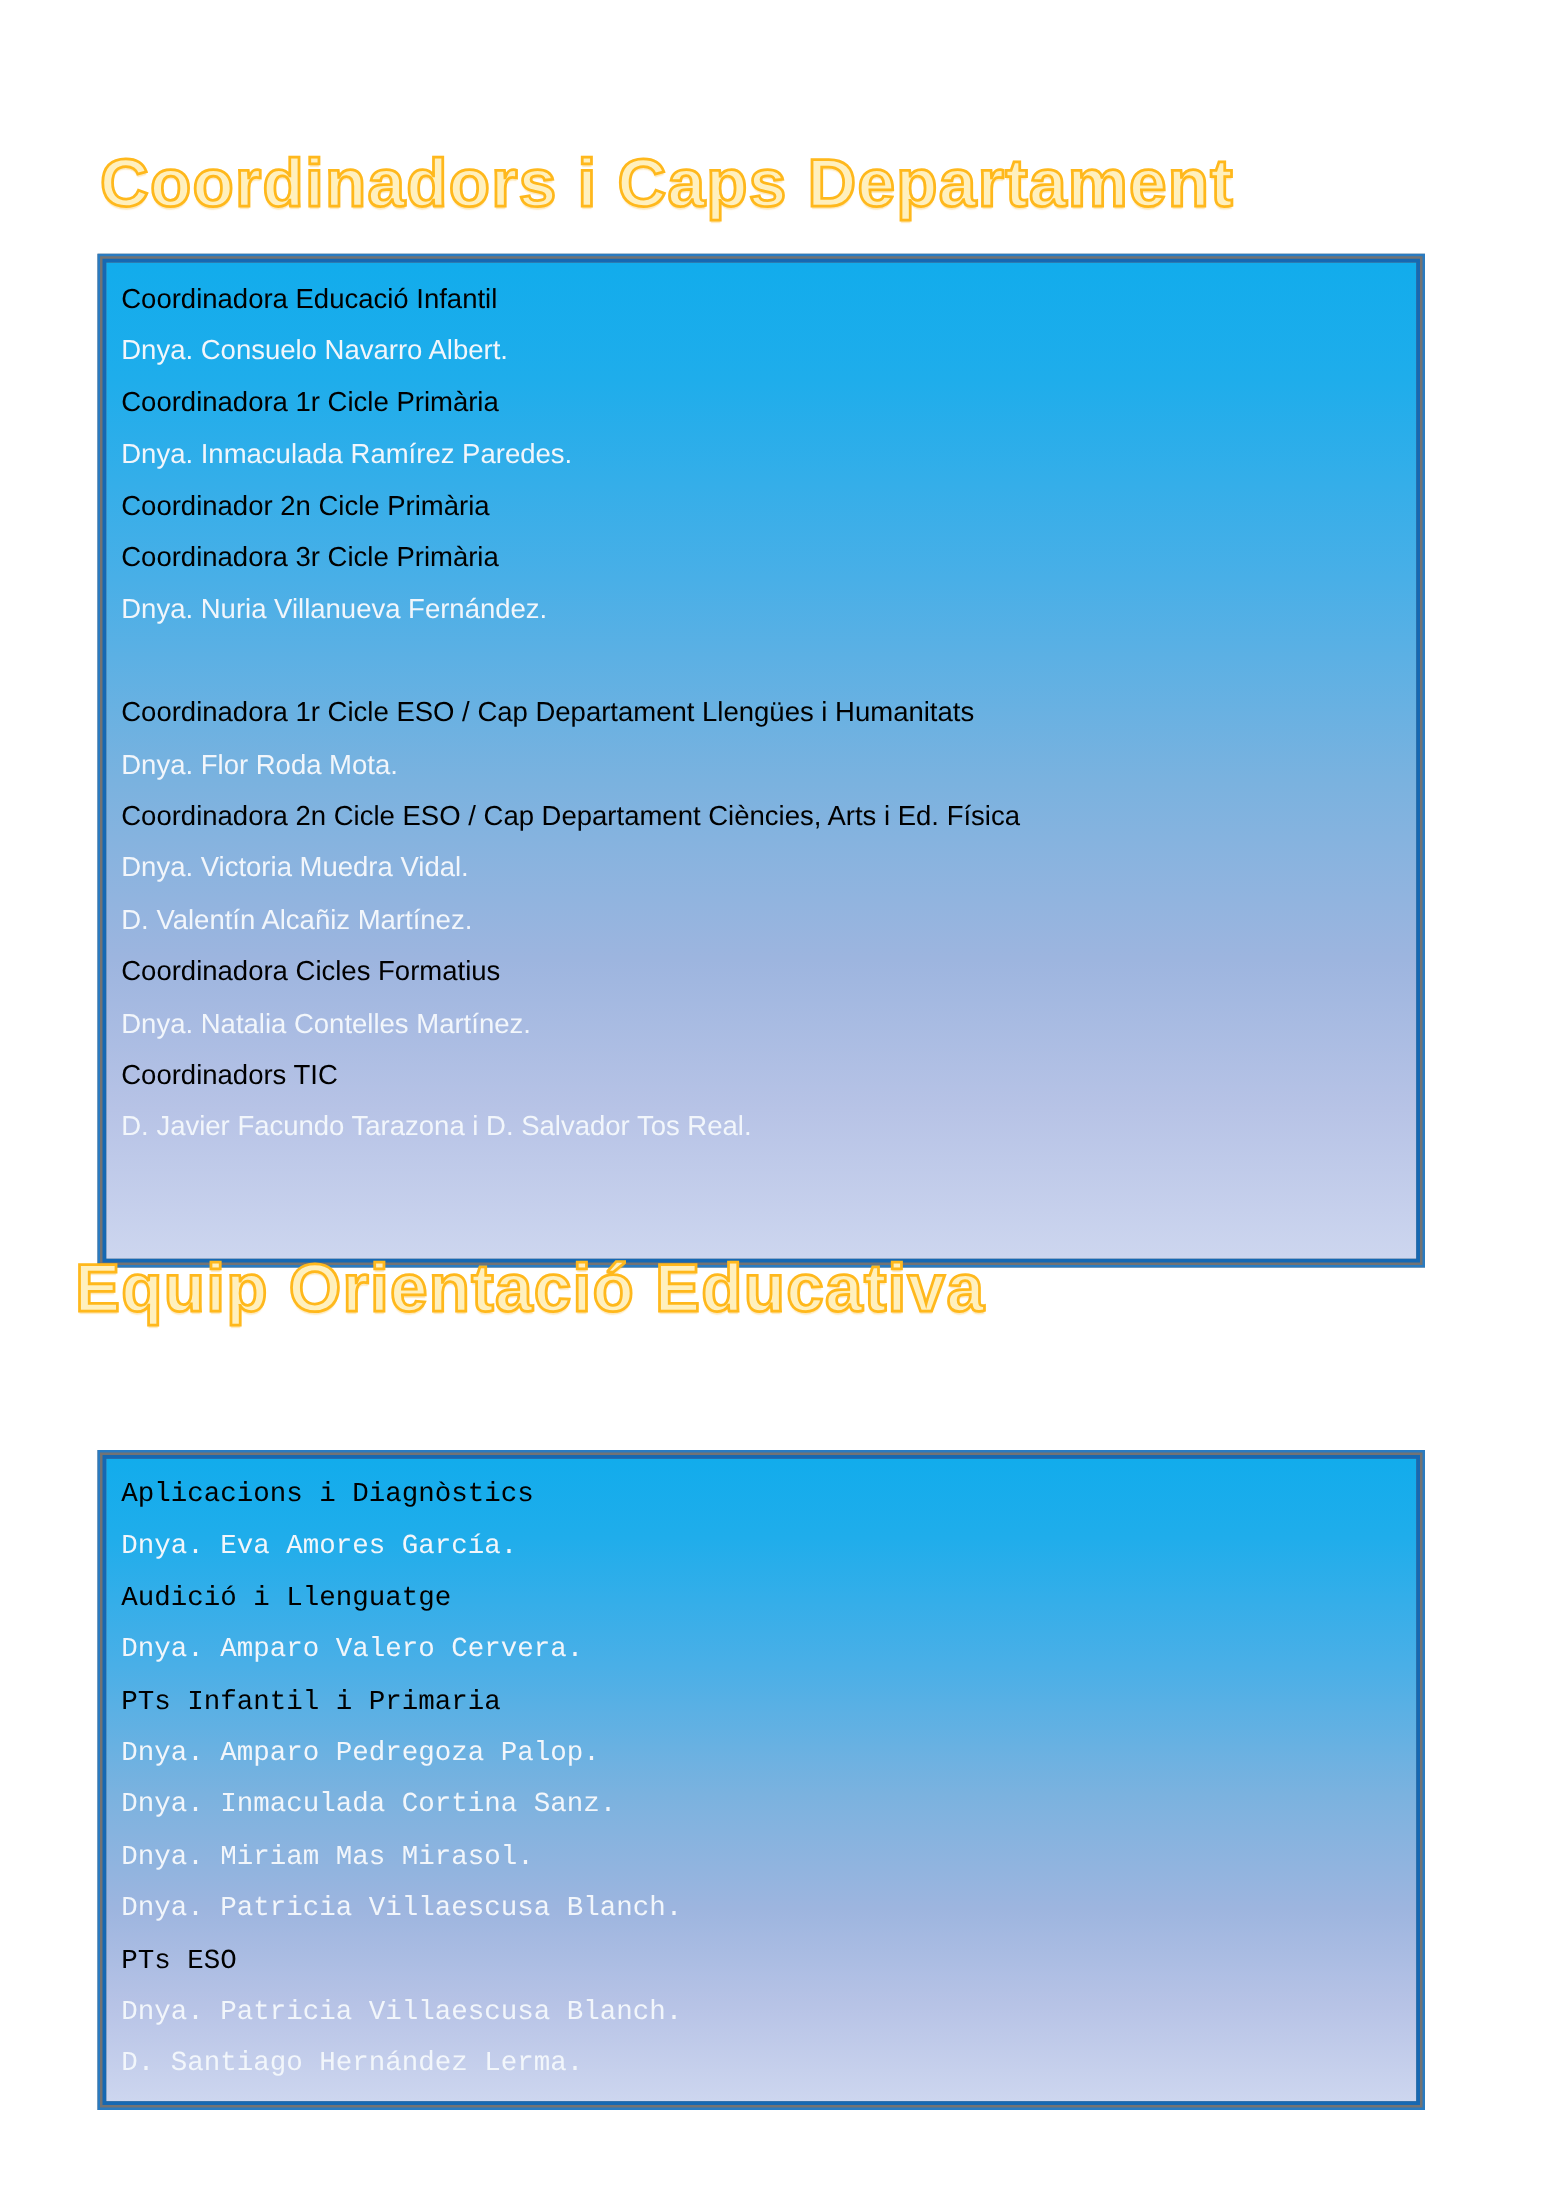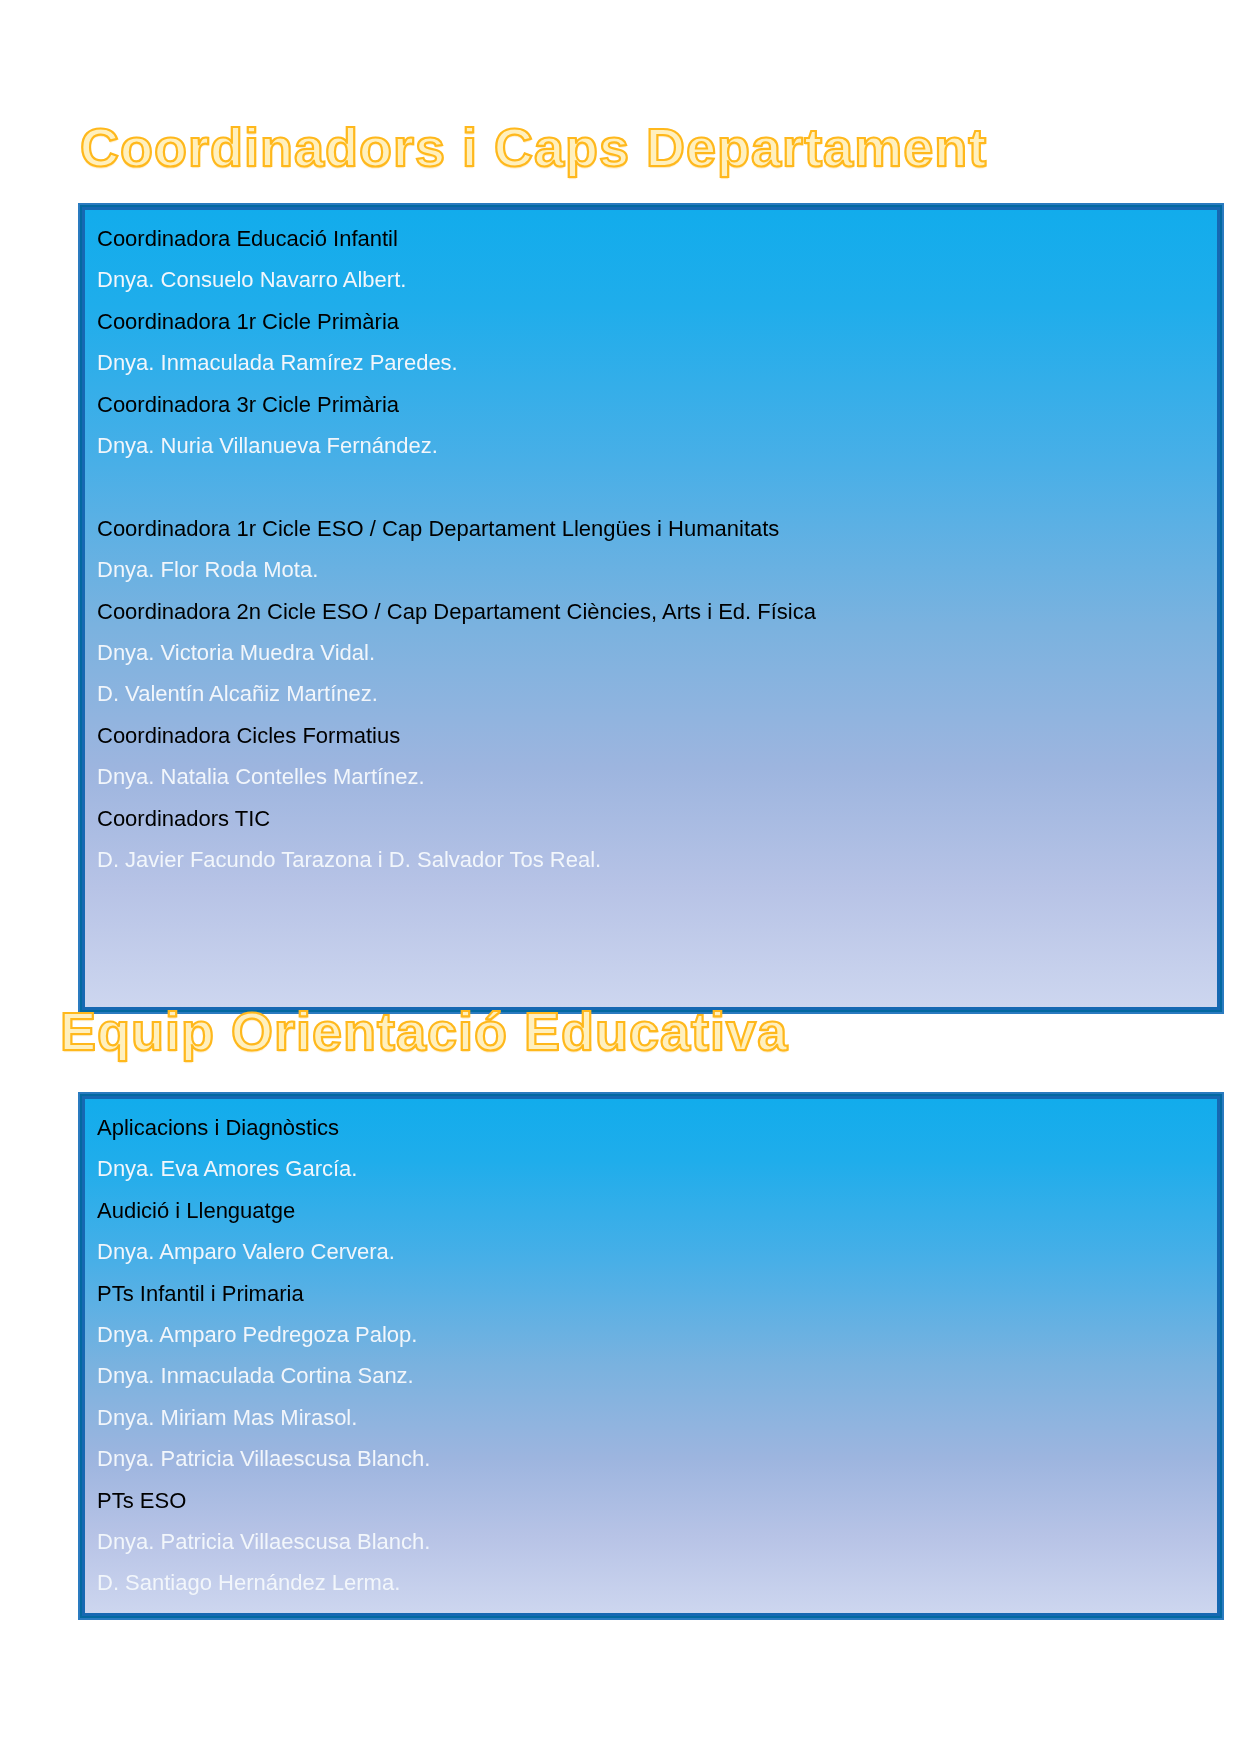--- a/index.html
+++ b/index.html
@@ -31,28 +31,28 @@
     text-shadow: 0 2px 1px rgba(250, 176, 20, 0.30);
     white-space: nowrap;
   }
   .title-1 { left: 80px; top: 118px; }
   .title-2 { left: 60px; top: 1002px; }
 
   
   .box {
     position: absolute;
     left: 78px;
-    width: 1146px;
+    width: 1062px;
     box-sizing: border-box;
     border: 2px solid #2A7BC0;
-    background: #0369a1;
+    background: #737373;
     padding: 2px;
   }
   .box-1 { top: 203px; height: 811px; }
-  .box-2 { top: 1092px; height: 528px; }
+  .box-2 { top: 1160px; height: 528px; font-family: Liberation Mono, monospace; }
   .box-inner {
     box-sizing: border-box;
     width: 100%;
     height: 100%;
     border: 3px solid #1668B2;
     padding: 8px 12px 0 12px;
     background: linear-gradient(180deg,
       #12ACEC 0%,
       #1FADEB 12%,
       #49AFE7 32%,
@@ -79,20 +79,21 @@
 <div class="page">
 
   <h1 class="wordart title-1">Coordinadors i Caps Departament</h1>
 
   <div class="box box-1">
     <div class="box-inner">
         <div class="line role">Coordinadora Educació Infantil</div>
         <div class="line name">Dnya. Consuelo Navarro Albert.</div>
         <div class="line role">Coordinadora 1r Cicle Primària</div>
         <div class="line name">Dnya. Inmaculada Ramírez Paredes.</div>
+        <div class="line role">Coordinador 2n Cicle Primària</div>
         <div class="line role">Coordinadora 3r Cicle Primària</div>
         <div class="line name">Dnya. Nuria Villanueva Fernández.</div>
         <div class="line blank"></div>
         <div class="line role">Coordinadora 1r Cicle ESO / Cap Departament Llengües i Humanitats</div>
         <div class="line name">Dnya. Flor Roda Mota.</div>
         <div class="line role">Coordinadora 2n Cicle ESO / Cap Departament Ciències, Arts i Ed. Física</div>
         <div class="line name">Dnya. Victoria Muedra Vidal.</div>
         <div class="line name">D. Valentín Alcañiz Martínez.</div>
         <div class="line role">Coordinadora Cicles Formatius</div>
         <div class="line name">Dnya. Natalia Contelles Martínez.</div>

